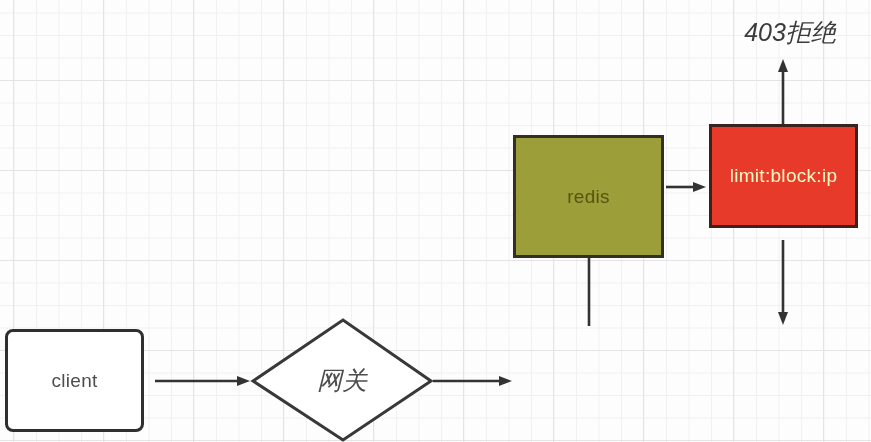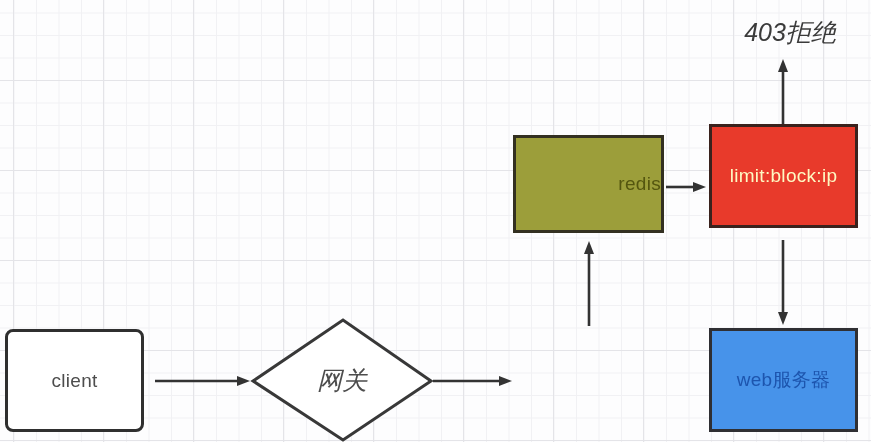--- a/index.html
+++ b/index.html
@@ -81,29 +81,26 @@
 
   <div class="node" style="left: 5px; top: 329px; width: 139px; height: 103px; border-radius: 8px; background: rgb(255, 255, 255); border-color: rgb(47, 47, 47); color: rgb(77, 77, 77);">
     <span class="node-label">client</span>
   </div>
 
   <div class="floating-label" style="left: 253px; top: 320px; width: 178px; height: 120px; display: flex; align-items: center; justify-content: center; color: rgb(77, 77, 77);">
     <span>网关</span>
   </div>
 
 
-  <div class="node" style="left: 513px; top: 135px; width: 151px; height: 98px; background: rgb(156, 158, 58); border-color: rgb(51, 48, 33); color: rgb(84, 86, 15); justify-content: flex-end;">
+  <div class="node" style="left: 513px; top: 135px; width: 151px; height: 123px; background: rgb(156, 158, 58); border-color: rgb(51, 48, 33); color: rgb(84, 86, 15);">
     <span class="node-label">redis</span>
   </div>
 
   <div class="node" style="left: 709px; top: 124px; width: 149px; height: 104px; background: rgb(232, 58, 43); border-color: rgb(58, 34, 29); color: #fef9c3;">
     <span class="node-label">limit:block:ip</span>
   </div>
 
-  <div class="node" style="left: 709px; top: 328px; width: 149px; height: 104px; background: rgb(71, 147, 234); border-color: rgb(47, 47, 51); color: rgb(29, 85, 174);">
-    <span class="node-label">web服务器</span>
-  </div>
 
   <div class="floating-label" style="left: 740px; top: 16px; width: 100px; color: rgb(59, 59, 59);">
     <span>403拒绝</span>
   </div>
 
 </div>
 
 </body></html>

